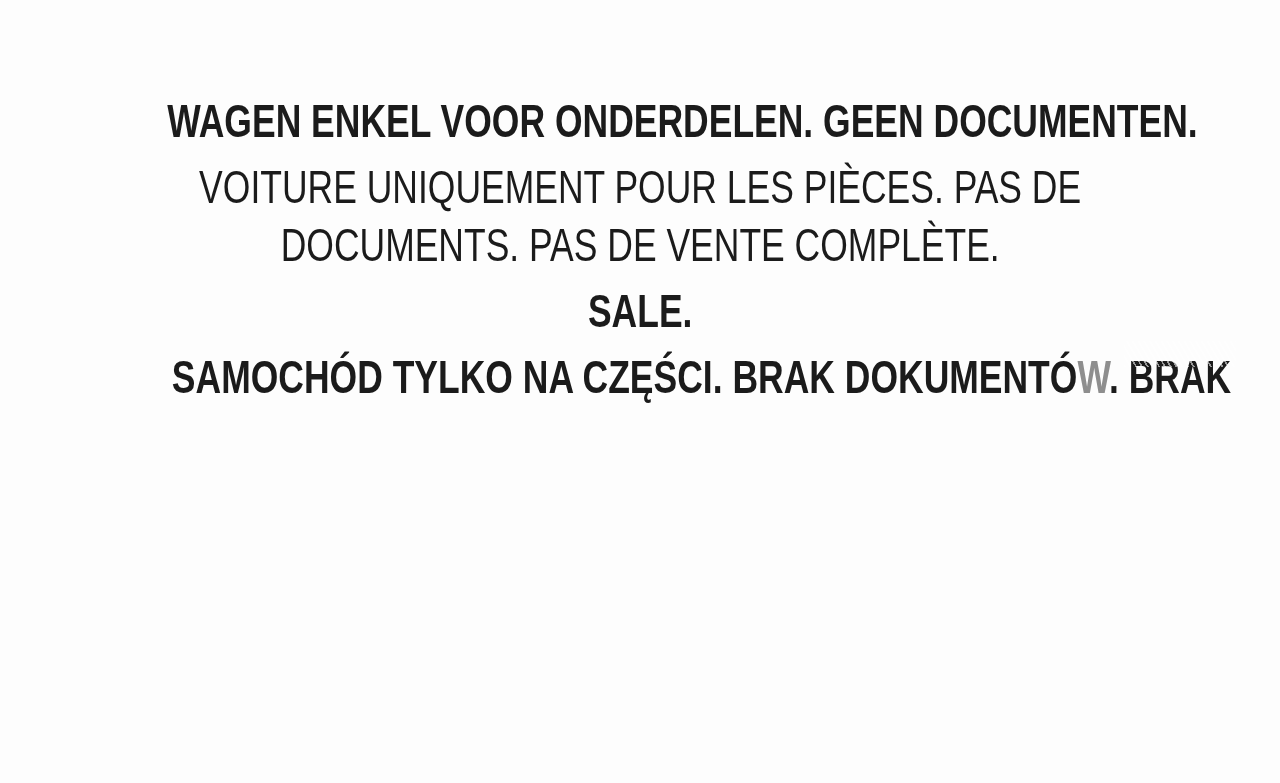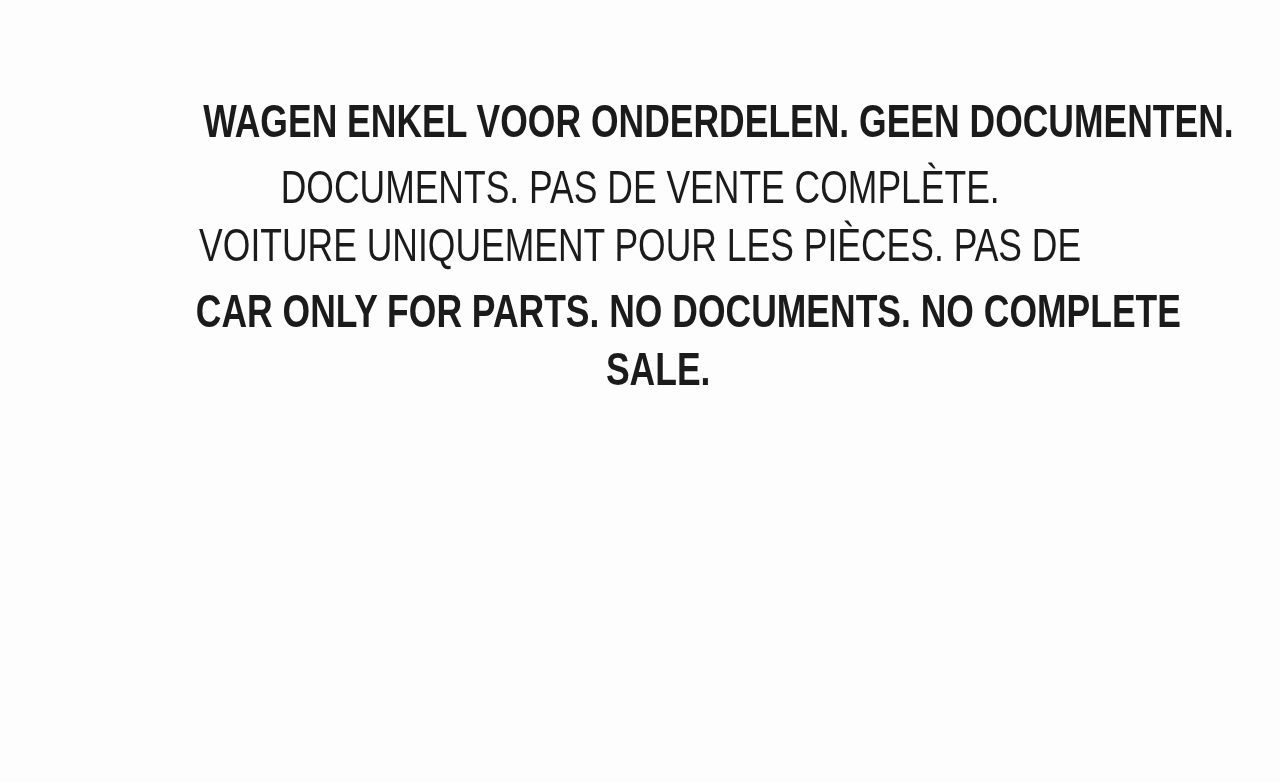--- a/index.html
+++ b/index.html
@@ -23,21 +23,21 @@
     white-space: nowrap;
     letter-spacing: 0px;
   }
   
   .cond {
     display: inline-block;
     transform: scaleX(0.755);
     transform-origin: 50% 50%;
     white-space: nowrap;
   }
-  .bold .line { font-weight: 700; margin-left: 36px; }
+  .bold .line { font-weight: 700; }
   .regular .line { font-weight: 400; }
   .faded { color: #8e8e8e; }
   .wm-hatch { position: relative; display: inline-block; }
   .wm-hatch::after {
     content: "";
     position: absolute;
     left: -6px; right: -6px; top: -7px;
     height: 26px;
     background: repeating-linear-gradient(
       52deg,
@@ -50,28 +50,28 @@
 </head>
 <body>
 
 <div class="notice">
 
   <div class="para bold">
     <div class="line"><span class="cond">WAGEN ENKEL VOOR ONDERDELEN. GEEN DOCUMENTEN.</span></div>
   </div>
 
   <div class="para regular">
+    <div class="line"><span class="cond">VOITURE UNIQUEMENT POUR LES PIÈCES. PAS DE</span></div>
     <div class="line"><span class="cond">DOCUMENTS. PAS DE VENTE COMPLÈTE.</span></div>
-    <div class="line"><span class="cond">VOITURE UNIQUEMENT POUR LES PIÈCES. PAS DE</span></div>
   </div>
 
   <div class="para bold">
-    <div class="line"><span class="cond">CAR ONLY FOR PARTS. NO DOCUMENTS. NO COMPLETE</span></div>
     <div class="line"><span class="cond">SALE.</span></div>
   </div>
 
   <div class="para regular">
   </div>
 
   <div class="para bold">
+    <div class="line"><span class="cond"><span>SAMOCHÓD TYLKO NA CZĘŚCI. BRAK DOKUMENTÓ</span><span class="faded">W</span><span>. </span><span class="wm-hatch">BRAK</span></span></div>
   </div>
 
 </div>
 
 </body></html>

